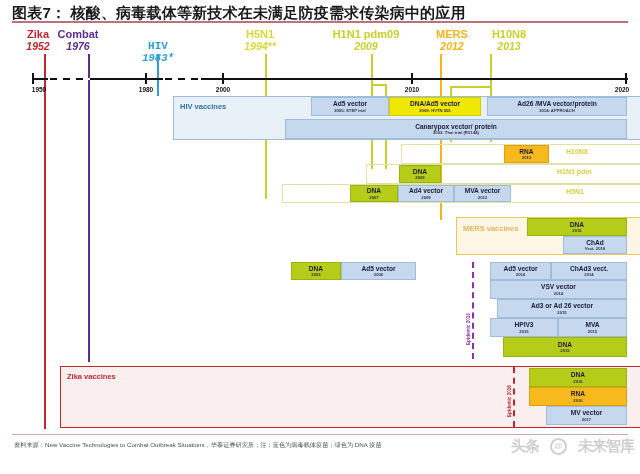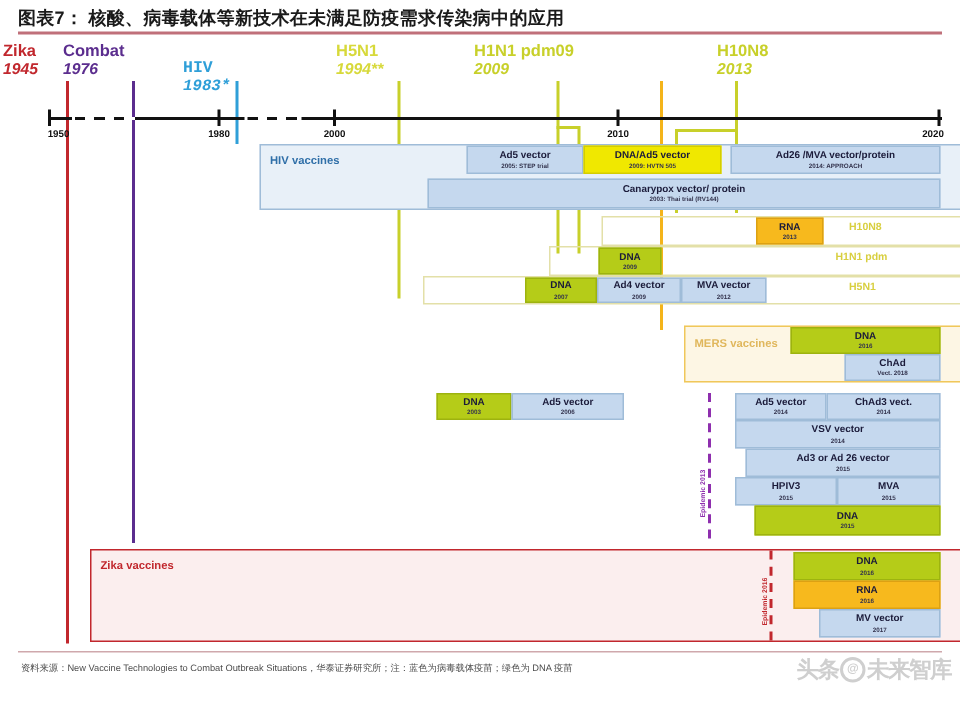--- a/index.html
+++ b/index.html
@@ -7,27 +7,27 @@
     width:640px;height:474px;background:#ffffff;
     font-family:"Liberation Sans","DejaVu Sans",sans-serif;
     overflow:hidden;position:relative;
   }
   .page{position:relative;width:640px;height:474px;}
 
   
   .title-bar{position:absolute;left:0;top:0;width:640px;height:24px;}
   .title-text{
     position:absolute;left:12px;top:4px;
-    font-size:12px;font-weight:bold;color:#1a1a1a;
+    font-size:15px;font-weight:bold;color:#1a1a1a;
     letter-spacing:.2px;white-space:nowrap;
   }
   .title-rule{position:absolute;left:12px;top:21px;width:616px;height:1.5px;background:#c0707a;}
 
   
-  .ob-label{position:absolute;white-space:nowrap;}
+  .ob-label{position:absolute;text-align:center;white-space:nowrap;}
   .ob-name{font-size:11px;font-weight:bold;line-height:12px;}
   .ob-year{font-size:10.5px;font-style:italic;font-weight:bold;line-height:12px;}
 
   
   .stem{position:absolute;width:1.6px;}
 
   
   .axis{position:absolute;left:32px;top:78px;width:596px;height:2px;background:#111;}
   .axis-gap{position:absolute;height:2px;background:#ffffff;top:78px;}
   .axis-dash{position:absolute;height:2px;top:78px;
@@ -57,54 +57,58 @@
   
   .epi{position:absolute;width:0;border-left:2px dashed #8e2fae;}
   .epi-lbl{position:absolute;font-size:4.6px;font-weight:bold;color:#8e2fae;
      white-space:nowrap;transform-origin:0 0;transform:rotate(-90deg);}
   .epi-red{border-left:2px dashed #c1272d;}
   .epi-lbl-red{color:#c1272d;}
 
   
   .foot-rule{position:absolute;left:12px;top:434px;width:616px;height:1px;background:#cfa8ac;}
   .foot{position:absolute;left:14px;top:441px;font-size:6.2px;color:#4d4d4d;white-space:nowrap;}
-  .wm{position:absolute;right:6px;top:437px;display:flex;align-items:center;gap:1px;
+  .wm{position:absolute;right:6px;top:437px;display:flex;align-items:center;gap:11px;
      font-size:15px;font-weight:bold;color:#cfcfcf;letter-spacing:-1px;}
   .wm .circ{display:inline-block;width:13px;height:13px;border:2px solid #cfcfcf;border-radius:50%;
      font-size:8px;line-height:12px;text-align:center;letter-spacing:0;}
 </style>
 </head>
 <body>
 
 <div class="page">
 
   <div class="title-bar">
     <div class="title-text">图表7： 核酸、病毒载体等新技术在未满足防疫需求传染病中的应用</div>
     <div class="title-rule"></div>
   </div>
 
   <div class="ob-label" style="left:2px;top:28px;width:72px;">
     <div class="ob-name" style="color:#c1272d">Zika</div>
-    <div class="ob-year" style="color:#c1272d">1945</div>
+    <div class="ob-year" style="color:#c1272d">1952</div>
   </div>
   <div class="ob-label" style="left:42px;top:28px;width:72px;">
     <div class="ob-name" style="color:#5b2d8e">Combat</div>
     <div class="ob-year" style="color:#5b2d8e">1976</div>
   </div>
   <div class="ob-label" style="left:122px;top:40px;width:72px;font-family:Liberation Mono, monospace;">
     <div class="ob-name" style="color:#2f9fd8">HIV</div>
     <div class="ob-year" style="color:#2f9fd8">1983*</div>
   </div>
   <div class="ob-label" style="left:224px;top:28px;width:72px;">
     <div class="ob-name" style="color:#d7d93a">H5N1</div>
     <div class="ob-year" style="color:#d7d93a">1994**</div>
   </div>
   <div class="ob-label" style="left:316px;top:28px;width:100px;">
     <div class="ob-name" style="color:#c8d02a">H1N1 pdm09</div>
     <div class="ob-year" style="color:#c8d02a">2009</div>
+  </div>
+  <div class="ob-label" style="left:421px;top:28px;width:62px;">
+    <div class="ob-name" style="color:#f4b41a">MERS</div>
+    <div class="ob-year" style="color:#f4b41a">2012</div>
   </div>
   <div class="ob-label" style="left:478px;top:28px;width:62px;">
     <div class="ob-name" style="color:#c8d02a">H10N8</div>
     <div class="ob-year" style="color:#c8d02a">2013</div>
   </div>
 
   <div class="stem" style="left:44px;top:54px;height:375px;background:#c1272d;"></div>
   <div class="stem" style="left:88px;top:54px;height:308px;background:#5b2d8e;"></div>
   <div class="stem" style="left:157px;top:54px;height:42px;background:#2f9fd8;"></div>
   <div class="stem" style="left:265px;top:54px;height:145px;background:#c8d02a;"></div>

